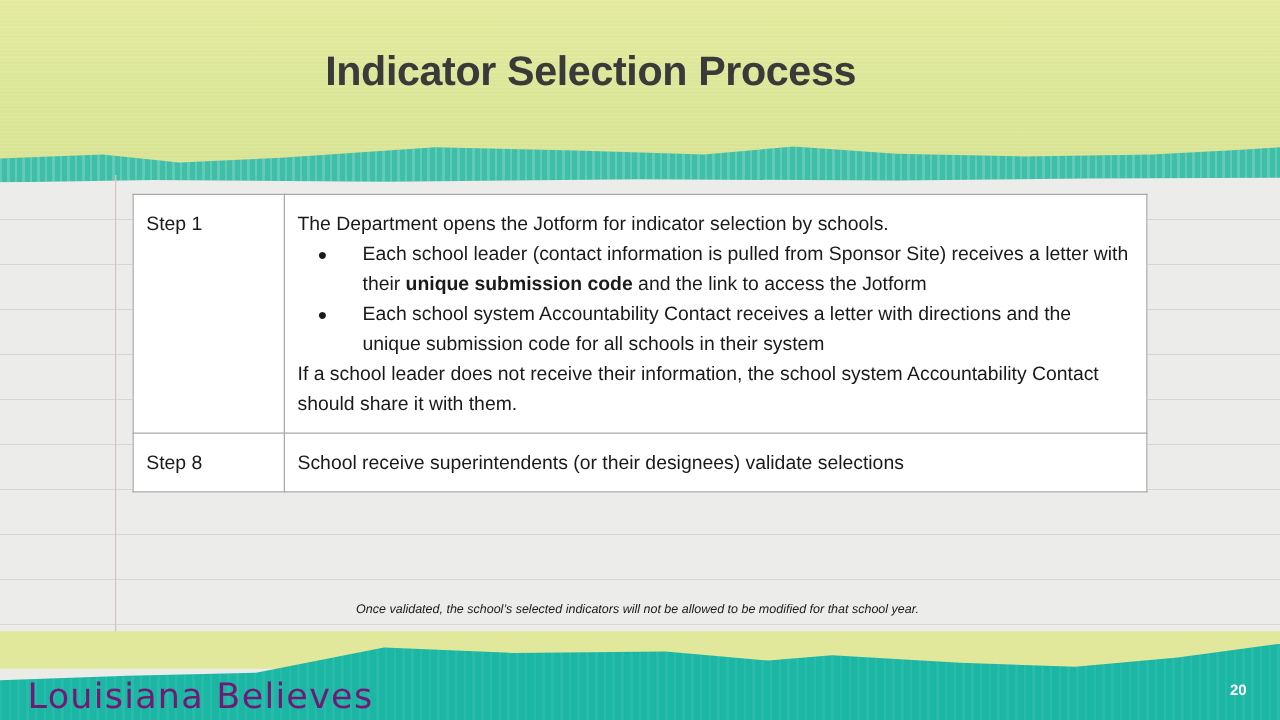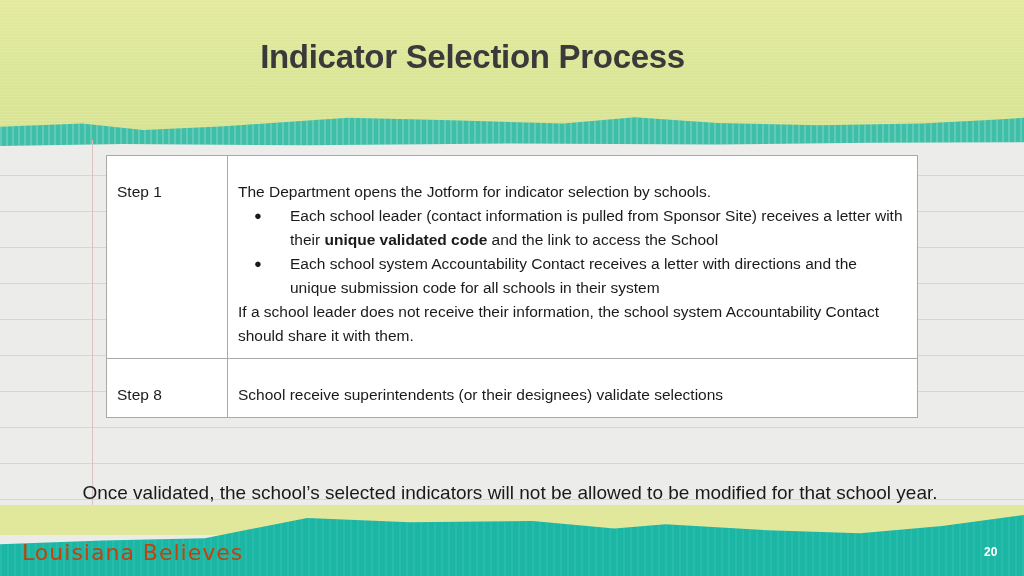--- a/index.html
+++ b/index.html
@@ -36,46 +36,46 @@
       position: absolute; left: 0; top: 38px; width: 945px; text-align: center;
       font-size: 33px; font-weight: bold; color: #3a3a3a; letter-spacing: -0.3px;
     }
     table.steps {
       position: absolute; left: 106px; top: 155px; width: 812px;
       border-collapse: collapse; background: #ffffff;
       font-size: 15.5px; color: #1a1a1a;
     }
     table.steps td {
       border: 1.5px solid #a9a9a9; vertical-align: top;
-      padding: 24px 10px 10px 10px; line-height: 24px;
+      padding: 12px 10px 10px 10px; line-height: 24px;
     }
     td.step-label { width: 100px; }
     .bullets { list-style: none; margin: 0; padding: 0; }
     .bullets li { position: relative; padding-left: 52px; }
     .bullets li .dot {
       position: absolute; left: 16px; top: 0; font-size: 13px;
     }
     .note {
       position: absolute; left: 0; top: 482px; width: 1020px; text-align: center;
-      font-size: 19px; color: #1a1a1a;
+      font-style: italic; font-size: 10px; color: #1a1a1a;
     }
     .bottom-yellow {
       position: absolute; left: 0; top: 505px; width: 1024px; height: 30px;
       background: #e1e89c;
     }
     .bottom-teal {
       position: absolute; left: 0; top: 515px; width: 1024px; height: 61px;
       background:
         repeating-linear-gradient(90deg, rgba(255,255,255,0.06) 0 2px, transparent 2px 7px),
         #1bb7a4;
       clip-path: polygon(0 48%, 10% 42%, 20% 38%, 30% 5%, 40% 12%, 52% 10%, 60% 22%, 65% 15%, 75% 25%, 84% 30%, 92% 18%, 100% 0, 100% 100%, 0 100%);
     }
     .brand {
-      position: absolute; left: 22px; top: 540px; font-size: 22px;
-      color: #c2410c; font-family: "DejaVu Sans", sans-serif; letter-spacing: 1px;
+      position: absolute; left: 22px; top: 540px; font-size: 28px;
+      color: #701a75; font-family: "DejaVu Sans", sans-serif; letter-spacing: 1px;
     }
     .page-num {
       position: absolute; left: 984px; top: 545px; font-size: 12px; font-weight: bold; color: #ffffff;
     }
   </style>
 </head>
 <body>
 
 <div class="slide">
   <div class="top-band"></div>
@@ -86,21 +86,21 @@
   <div class="title">Indicator Selection Process</div>
 
   <table class="steps">
     <tbody>
         <tr>
       <td class="step-label">Step 1</td>
       <td>
         <div>The Department opens the Jotform for indicator selection by schools.</div>
         <ul class="bullets">
           <li>
-            <span class="dot">●</span><span>Each school leader (contact information is pulled from Sponsor Site) receives a letter with their </span><b>unique validated code</b><span> and the link to access the School</span>
+            <span class="dot">●</span><span>Each school leader (contact information is pulled from Sponsor Site) receives a letter with their </span><b>unique submission code</b><span> and the link to access the Jotform</span>
           </li>
           <li>
             <span class="dot">●</span><span>Each school system Accountability Contact receives a letter with directions and the unique submission code for all schools in their system</span>
           </li>
         </ul>
         <div>If a school leader does not receive their information, the school system Accountability Contact should share it with them.</div>
       </td>
     </tr>
     <tr>
       <td class="step-label">Step 8</td>

